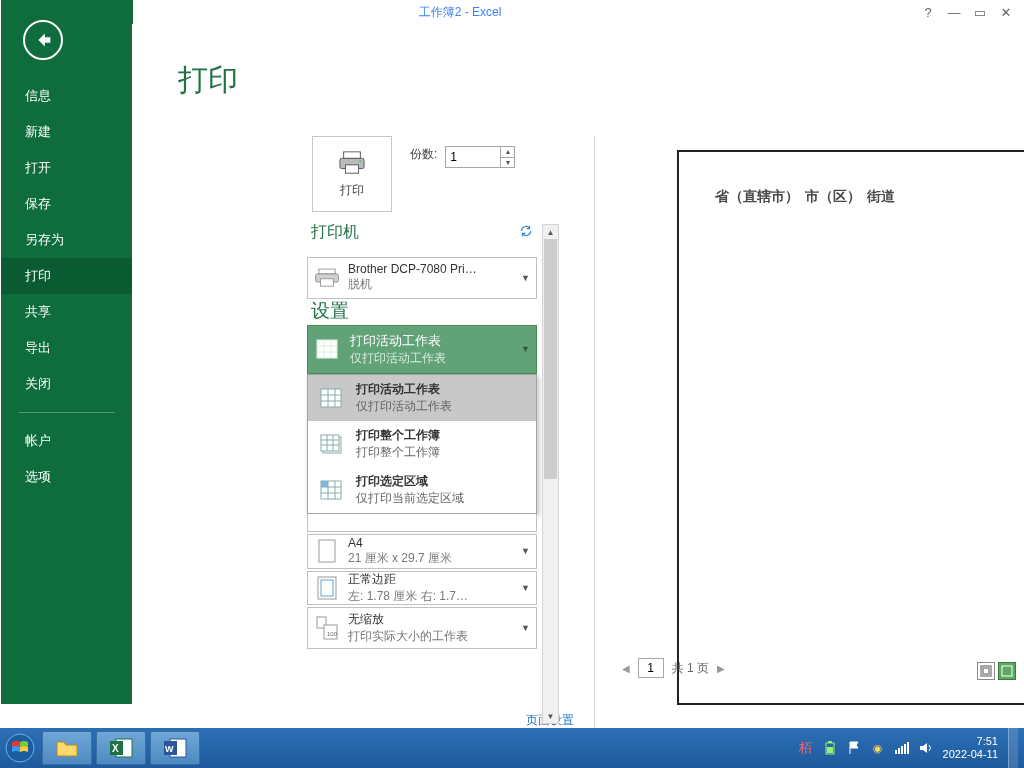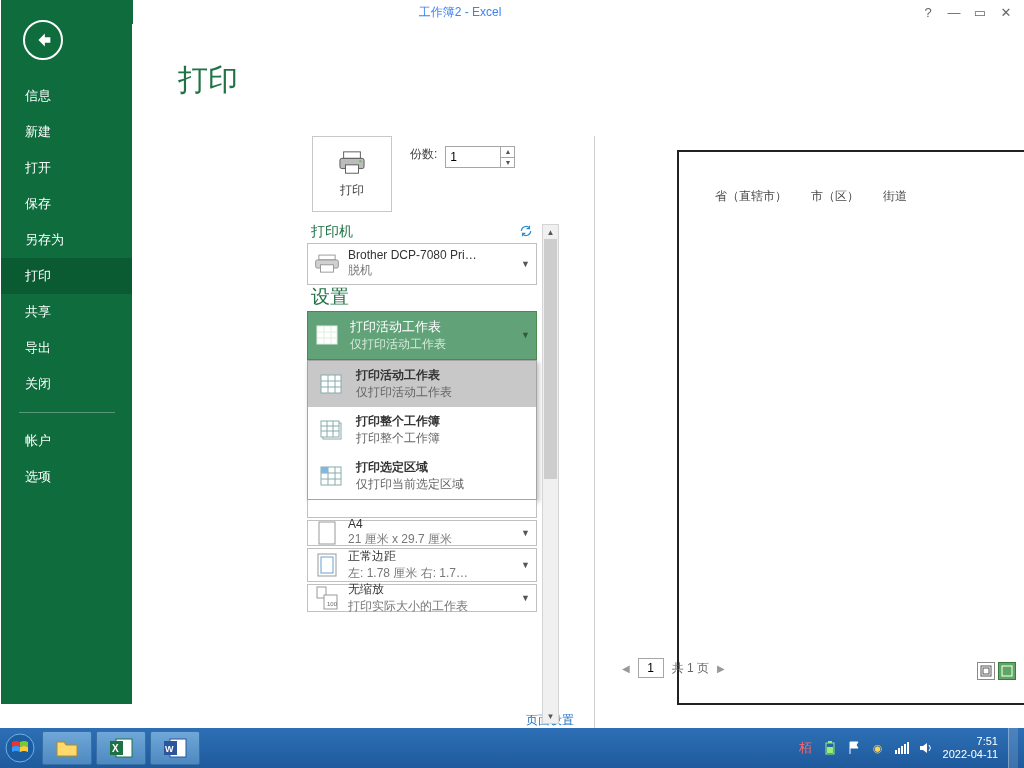--- a/index.html
+++ b/index.html
@@ -34,21 +34,21 @@
 .copies .spin .arrows div:first-child { border-bottom: 1px solid #a6a6a6; }
 
 .settings-col { position: absolute; left: 175px; top: 200px; width: 230px; }
 .vscroll { position: absolute; left: 410px; top: 200px; width: 17px; height: 500px; background: #f0f0f0; border: 1px solid #d4d4d4; }
 .vscroll .thumb { position: absolute; left: 1px; right: 1px; top: 14px; height: 240px; background: #cdcdcd; }
 .vscroll .arr { position: absolute; left: 0; right: 0; height: 14px; display: flex; align-items: center; justify-content: center; font-size: 8px; color: #555; }
 .vscroll .arr.up { top: 0; }
 .vscroll .arr.dn { bottom: 0; }
 
 .sec-title { font-size: 19px; color: #217346; font-weight: normal; margin: 0 0 4px 4px; line-height: 1.05; }
-.printer-hdr { font-size: 14px; color: #217346; margin: 0 0 4px 4px; letter-spacing: 0; line-height: 1.05; }
+.printer-hdr { font-size: 16px; color: #217346; margin: 0 0 16px 4px; letter-spacing: 0; line-height: 1.05; }
 .refresh { position: absolute; right: 4px; top: 0; }
 .refresh svg { width: 14px; height: 14px; stroke: #2a8dd4; fill: none; }
 .box { border: 1px solid #c0c0c0; background: #fff; padding: 8px 6px; display: flex; align-items: center; gap: 8px; position: relative; cursor: pointer; margin-bottom: 2px; }
 .box .texts .l1 { font-size: 12px; color: #333; }
 .box .texts .l2 { font-size: 12px; color: #777; }
 .box .chev { position: absolute; right: 6px; top: 50%; transform: translateY(-50%); font-size: 9px; color: #555; }
 .link { text-align: right; font-size: 12px; color: #1b6ec2; margin: 4px 4px 12px 0; cursor: pointer; }
 
 .dd-sel { border: 1px solid #4a8a4a; background: #61a279; color: #fff; padding: 6px 6px; display: flex; align-items: center; gap: 10px; position: relative; cursor: pointer; }
 .dd-sel .chev { position: absolute; right: 6px; top: 50%; transform: translateY(-50%); font-size: 9px; color: #2f5b3a; }
@@ -57,21 +57,21 @@
 .dd-pop { border: 1px solid #a4a4a4; background: #fff; box-shadow: 2px 2px 5px rgba(0,0,0,.25); }
 .dd-opt { padding: 6px 8px 6px 10px; display: flex; align-items: center; gap: 12px; cursor: pointer; }
 .dd-opt.active { background: #c8c8c8; }
 .dd-opt .l1 { font-size: 12px; font-weight: bold; color: #333; }
 .dd-opt .l2 { font-size: 12px; color: #666; }
 .dd-ft { border-top: 1px solid #dadada; padding: 8px 12px; font-size: 12px; color: #444; cursor: pointer; }
 
 .icon-slot { width: 26px; display:flex; align-items:center; justify-content:center; }
 
 .preview { position: absolute; left: 545px; top: 126px; width: 398px; height: 555px; border: 2px solid #222; background: #fff; }
-.preview .row { position: absolute; left: 36px; top: 36px; display: flex; gap: 24px; font-size: 12px; color: #4a4a4a; }
+.preview .row { position: absolute; left: 36px; top: 36px; display: flex; gap: 6px; font-size: 14px; color: #4a4a4a; font-weight: bold; }
 .vdiv { position: absolute; left: 462px; top: 112px; width: 1px; height: 600px; background: #cfcfcf; }
 
 .pager { position: absolute; left: 490px; bottom: 50px; display: flex; align-items: center; gap: 8px; font-size: 12px; color: #666; }
 .pager .nbox { width: 26px; height: 20px; border: 1px solid #a6a6a6; text-align: center; font-size: 12px; }
 .pager .arr { font-size: 10px; color: #999; cursor: pointer; }
 .zoom-tools { position: absolute; right: 8px; bottom: 48px; display: flex; gap: 3px; }
 .zoom-tools .zbtn { width: 18px; height: 18px; border: 1px solid #8a8a8a; display: flex; align-items: center; justify-content: center; font-size: 10px; color: #555; }
 .page-setup-link { position: absolute; left: 354px; top: 706px; color: #1b6ec2; font-size: 12px; cursor: pointer; margin-left: 44px; }
 
 .taskbar { position: absolute; left: 0; right: 0; bottom: 0; height: 40px; background: linear-gradient(#2d6fb5, #1e5a9c); display: flex; align-items: center; }
@@ -221,21 +221,21 @@
           </div>
         <div>
             <div class="l1">打印选定区域</div>
             <div class="l2">仅打印当前选定区域</div>
           </div>
       </div>
     </div>
 
     <div class="box" style="height:18px; padding:2px 6px; border-top:none"></div>
 
-    <div class="box" style="height:26px">
+    <div class="box" style="height:35px">
       <div class="icon-slot">
           <svg width="18" height="24" viewBox="0 0 18 24">
             <rect x="1" y="1" width="16" height="22" fill="#fff" stroke="#999"></rect>
           </svg>
         </div>
       <div class="texts">
           <div class="l1">A4</div>
           <div class="l2">21 厘米 x 29.7 厘米</div>
         </div>
       <div class="chev">▼</div>
@@ -248,21 +248,21 @@
             <rect x="4" y="4" width="12" height="16" fill="none" stroke="#6aa0d4"></rect>
           </svg>
         </div>
       <div class="texts">
           <div class="l1">正常边距</div>
           <div class="l2">左: 1.78 厘米  右: 1.7…</div>
         </div>
       <div class="chev">▼</div>
     </div>
 
-    <div class="box" style="height:28px">
+    <div class="box" style="height:42px">
       <div class="icon-slot">
           <svg width="22" height="24" viewBox="0 0 22 24">
             <rect x="1" y="1" width="9" height="11" fill="#fff" stroke="#999"></rect>
             <rect x="8" y="9" width="13" height="14" fill="#fff" stroke="#999"></rect>
             <text x="11" y="20" font-size="6" fill="#666">100</text>
           </svg>
         </div>
       <div class="texts">
           <div class="l1">无缩放</div>
           <div class="l2">打印实际大小的工作表</div>

